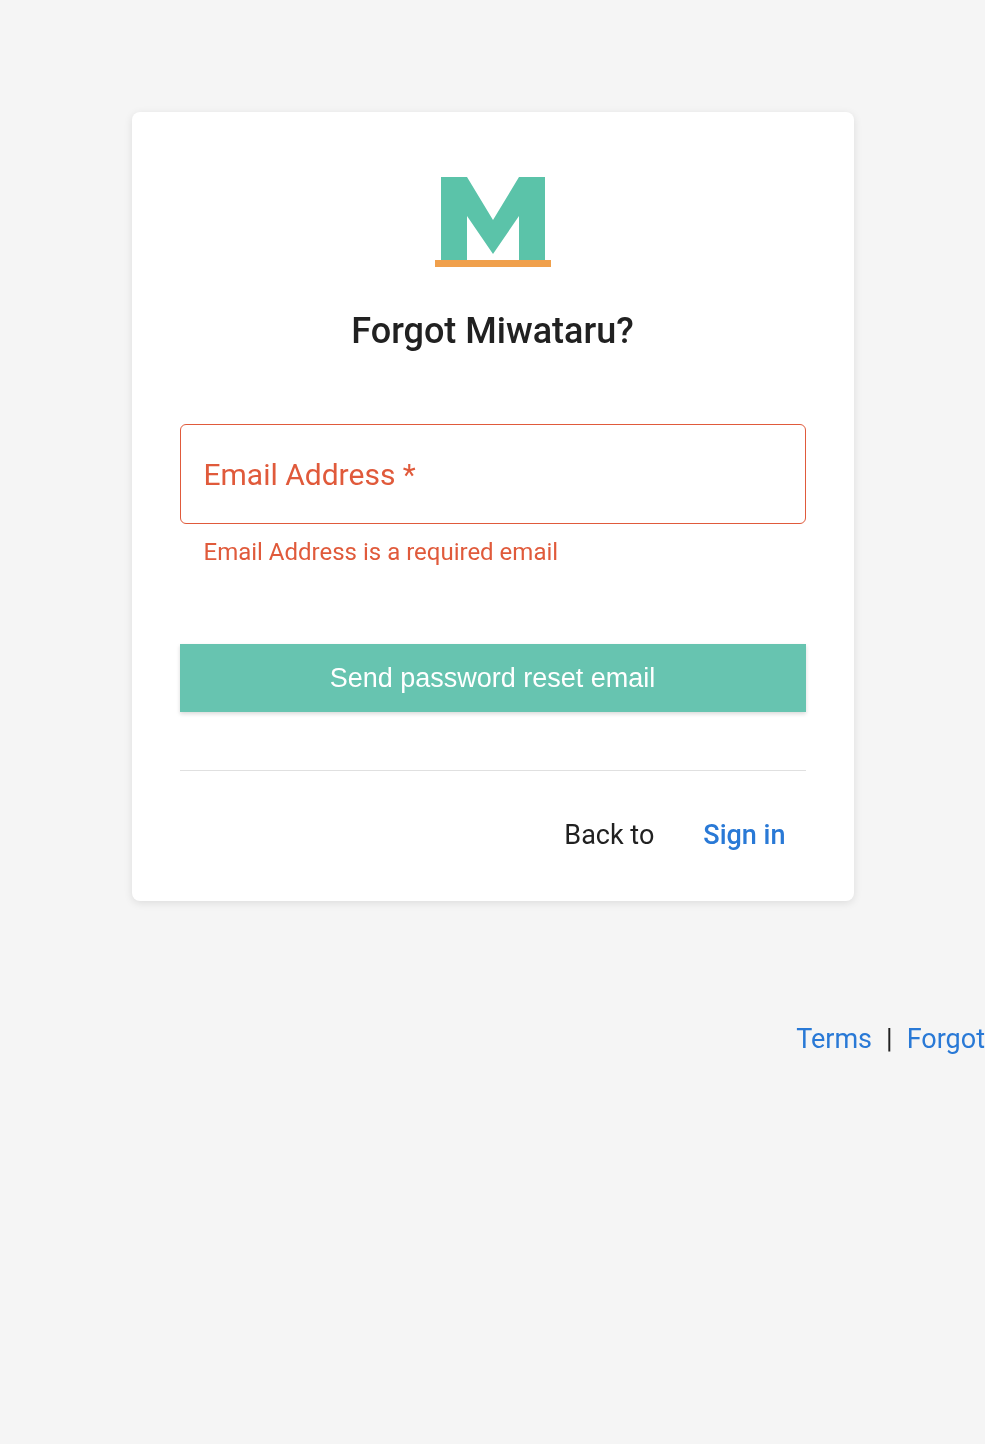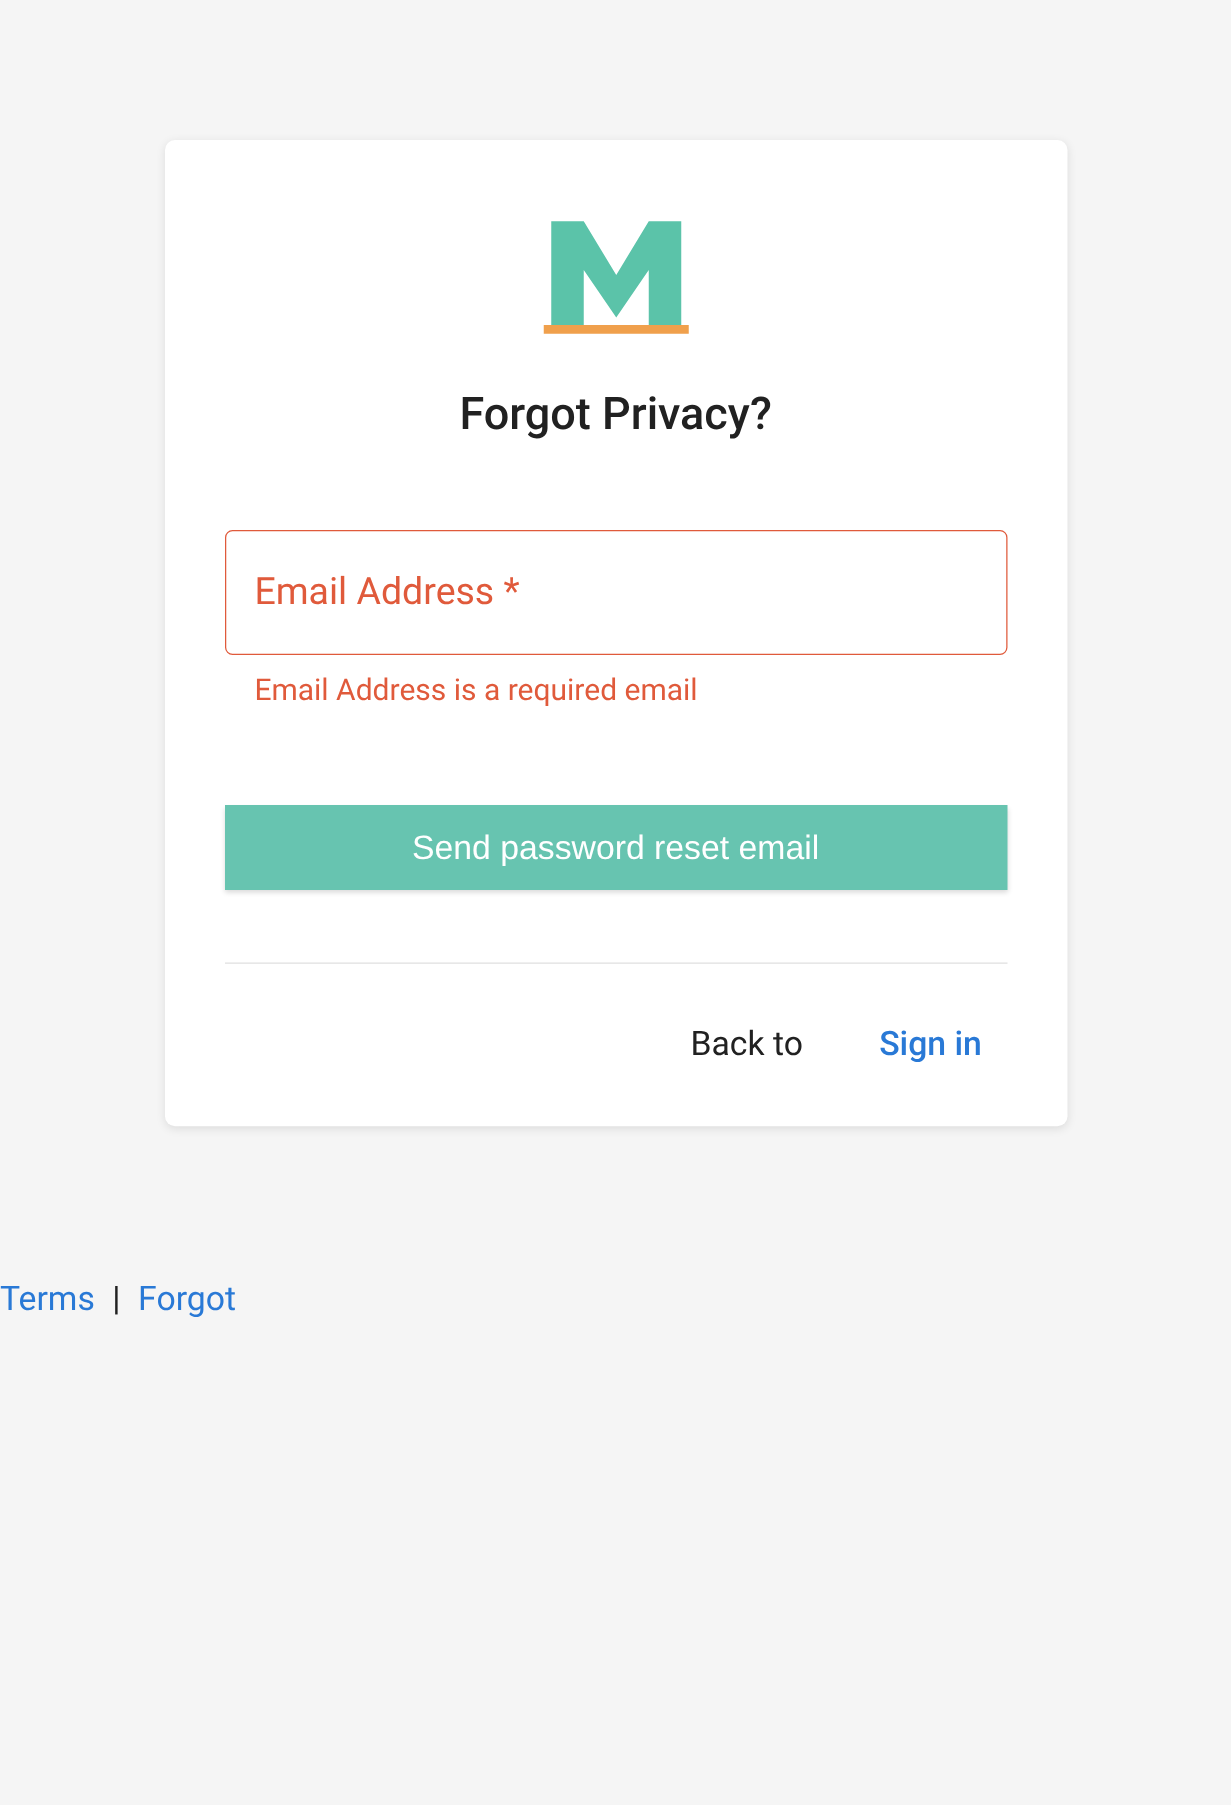--- a/index.html
+++ b/index.html
@@ -96,42 +96,42 @@
       height: 1px;
       background-color: #e0e0e0;
       margin-top: 58px;
       margin-bottom: 48px;
     }
     .back-row {
       width: 100%;
       display: flex;
       justify-content: flex-end;
       align-items: center;
-      gap: 28px;
+      gap: 16px;
       padding-right: 20px;
     }
     .back-text {
       font-size: 27px;
       color: #212121;
     }
     .signin-link {
       font-size: 27px;
       color: #2979d6;
       font-weight: 500;
       cursor: pointer;
       margin-left: 33px;
     }
     .footer {
       width: 100%;
       text-align: center;
       margin-top: 122px;
     }
     .footer-links {
       display: flex;
-      justify-content: flex-start;
+      justify-content: flex-end;
       align-items: center;
       gap: 14px;
       font-size: 27px;
       margin-bottom: 6px;
     }
     .footer-link {
       color: #2979d6;
       cursor: pointer;
     }
     .footer-sep {
@@ -147,21 +147,21 @@
 <body>
 
 <div class="card">
   <div class="logo">
     <svg viewBox="0 0 120 100">
       <path d="M 8 5 L 8 88 L 34 88 L 34 44 L 60 82 L 86 44 L 86 88 L 112 88 L 112 5 L 86 5 L 60 48 L 34 5 Z" fill="#5bc3a9"></path>
       <rect x="2" y="88" width="116" height="7" fill="#f0a04c"></rect>
     </svg>
   </div>
 
-  <h1 class="title">Forgot Privacy?</h1>
+  <h1 class="title">Forgot Miwataru?</h1>
 
   <div class="input-wrapper">
     <div class="input-container">
       <input type="email" class="input-field" value="" style="">
       <span class="floating-label">Email Address *</span>
     </div>
     <div class="helper-text">Email Address is a required email</div>
   </div>
 
   <button class="submit-button">Send password reset email</button>

